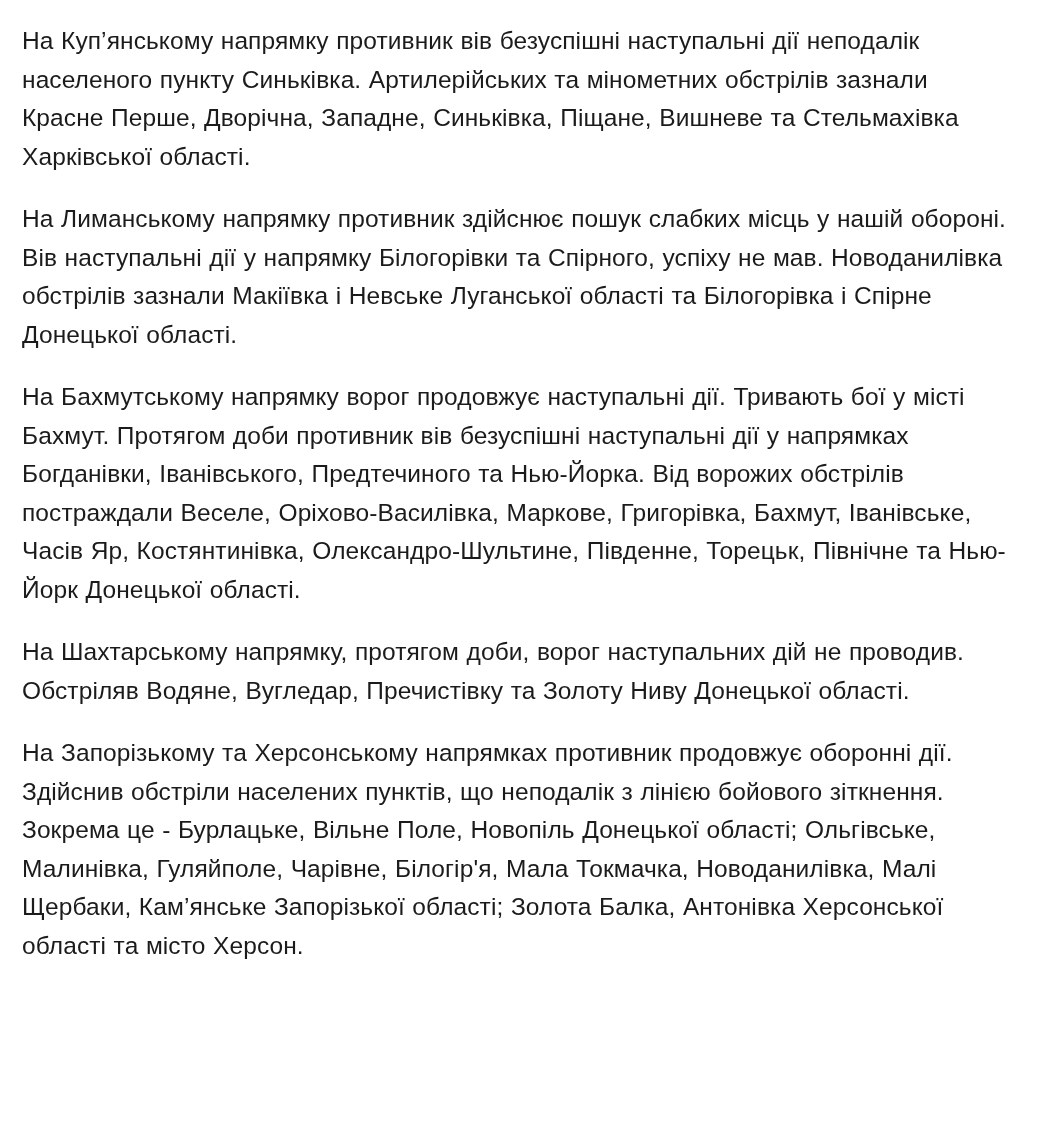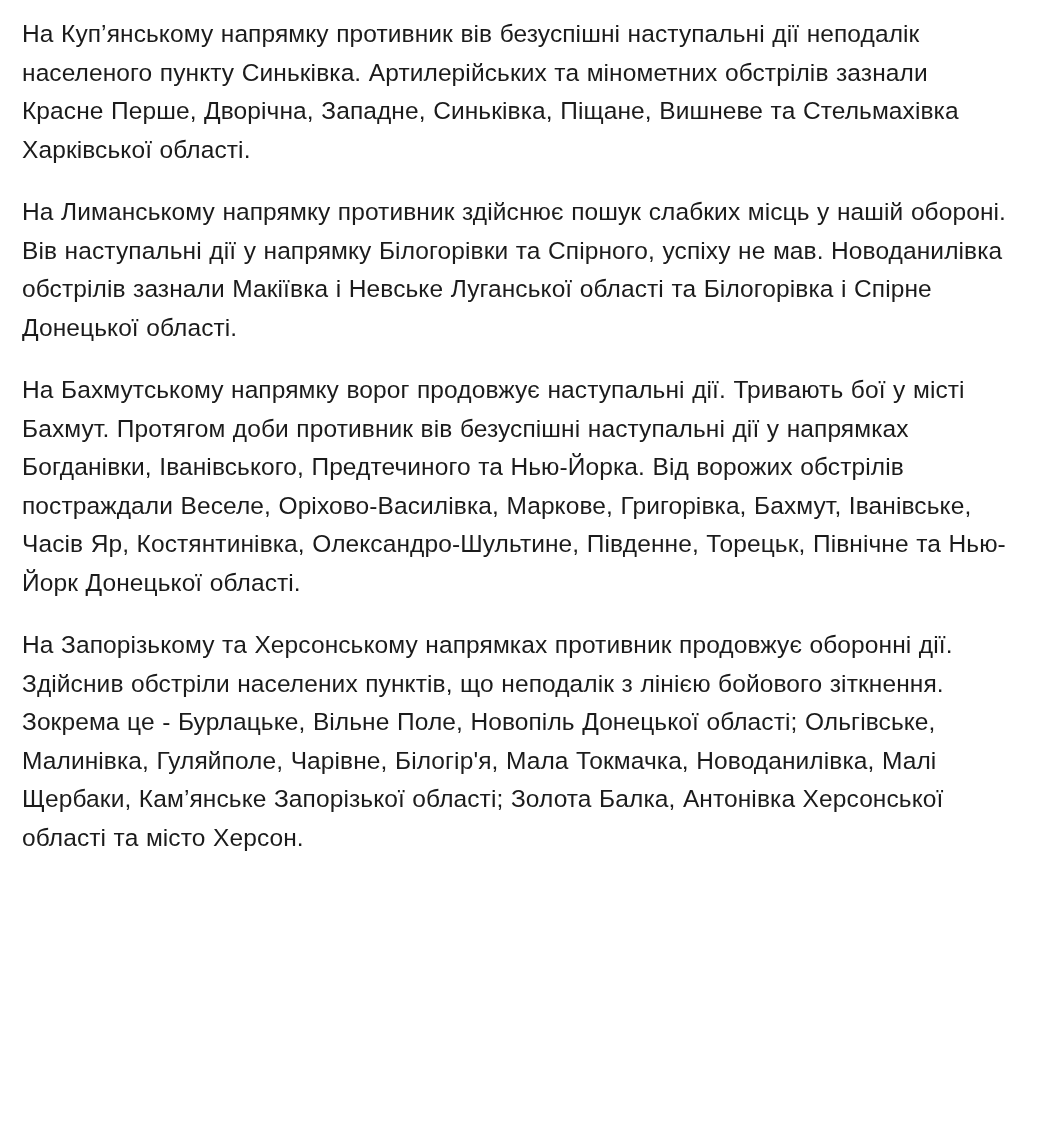--- a/index.html
+++ b/index.html
@@ -17,30 +17,31 @@
   }
   .page {
     width: 1044px;
     box-sizing: border-box;
     padding: 6px 30px 10px 22px;
   }
   .para {
     font-size: 24.5px;
     line-height: 38.5px;
     letter-spacing: 0.1px;
-    margin: 9px 0 24px 0;
+    margin: 16px 0 24px 0;
     text-align: left;
     word-spacing: 0.6px;
     color: #1b1b1b;
   }
   .para:last-child {
     margin-bottom: 0;
   }
 </style>
 </head>
 <body>
 
 <div class="page">
   <p class="para">На Куп’янському напрямку противник вів безуспішні наступальні дії неподалік населеного пункту Синьківка. Артилерійських та мінометних обстрілів зазнали Красне Перше, Дворічна, Западне, Синьківка, Піщане, Вишневе та Стельмахівка Харківської області.</p>
   <p class="para">На Лиманському напрямку противник здійснює пошук слабких місць у нашій обороні. Вів наступальні дії у напрямку Білогорівки та Спірного, успіху не мав. Новоданилівка обстрілів зазнали Макіївка і Невське Луганської області та Білогорівка і Спірне Донецької області.</p>
   <p class="para">На Бахмутському напрямку ворог продовжує наступальні дії. Тривають бої у місті Бахмут. Протягом доби противник вів безуспішні наступальні дії у напрямках Богданівки, Іванівського, Предтечиного та Нью-Йорка. Від ворожих обстрілів постраждали Веселе, Оріхово-Василівка, Маркове, Григорівка, Бахмут, Іванівське, Часів Яр, Костянтинівка, Олександро-Шультине, Південне, Торецьк, Північне та Нью-Йорк Донецької області.</p>
+  <p class="para">На Шахтарському напрямку, протягом доби, ворог наступальних дій не проводив. Обстріляв Водяне, Вугледар, Пречистівку та Золоту Ниву Донецької області.</p>
   <p class="para">На Запорізькому та Херсонському напрямках противник продовжує оборонні дії. Здійснив обстріли населених пунктів, що неподалік з лінією бойового зіткнення. Зокрема це - Бурлацьке, Вільне Поле, Новопіль Донецької області; Ольгівське,  Малинівка, Гуляйполе, Чарівне, Білогір'я, Мала Токмачка, Новоданилівка, Малі Щербаки, Кам’янське Запорізької області; Золота Балка, Антонівка Херсонської області та місто Херсон.</p>
 </div>
 
 </body></html>

